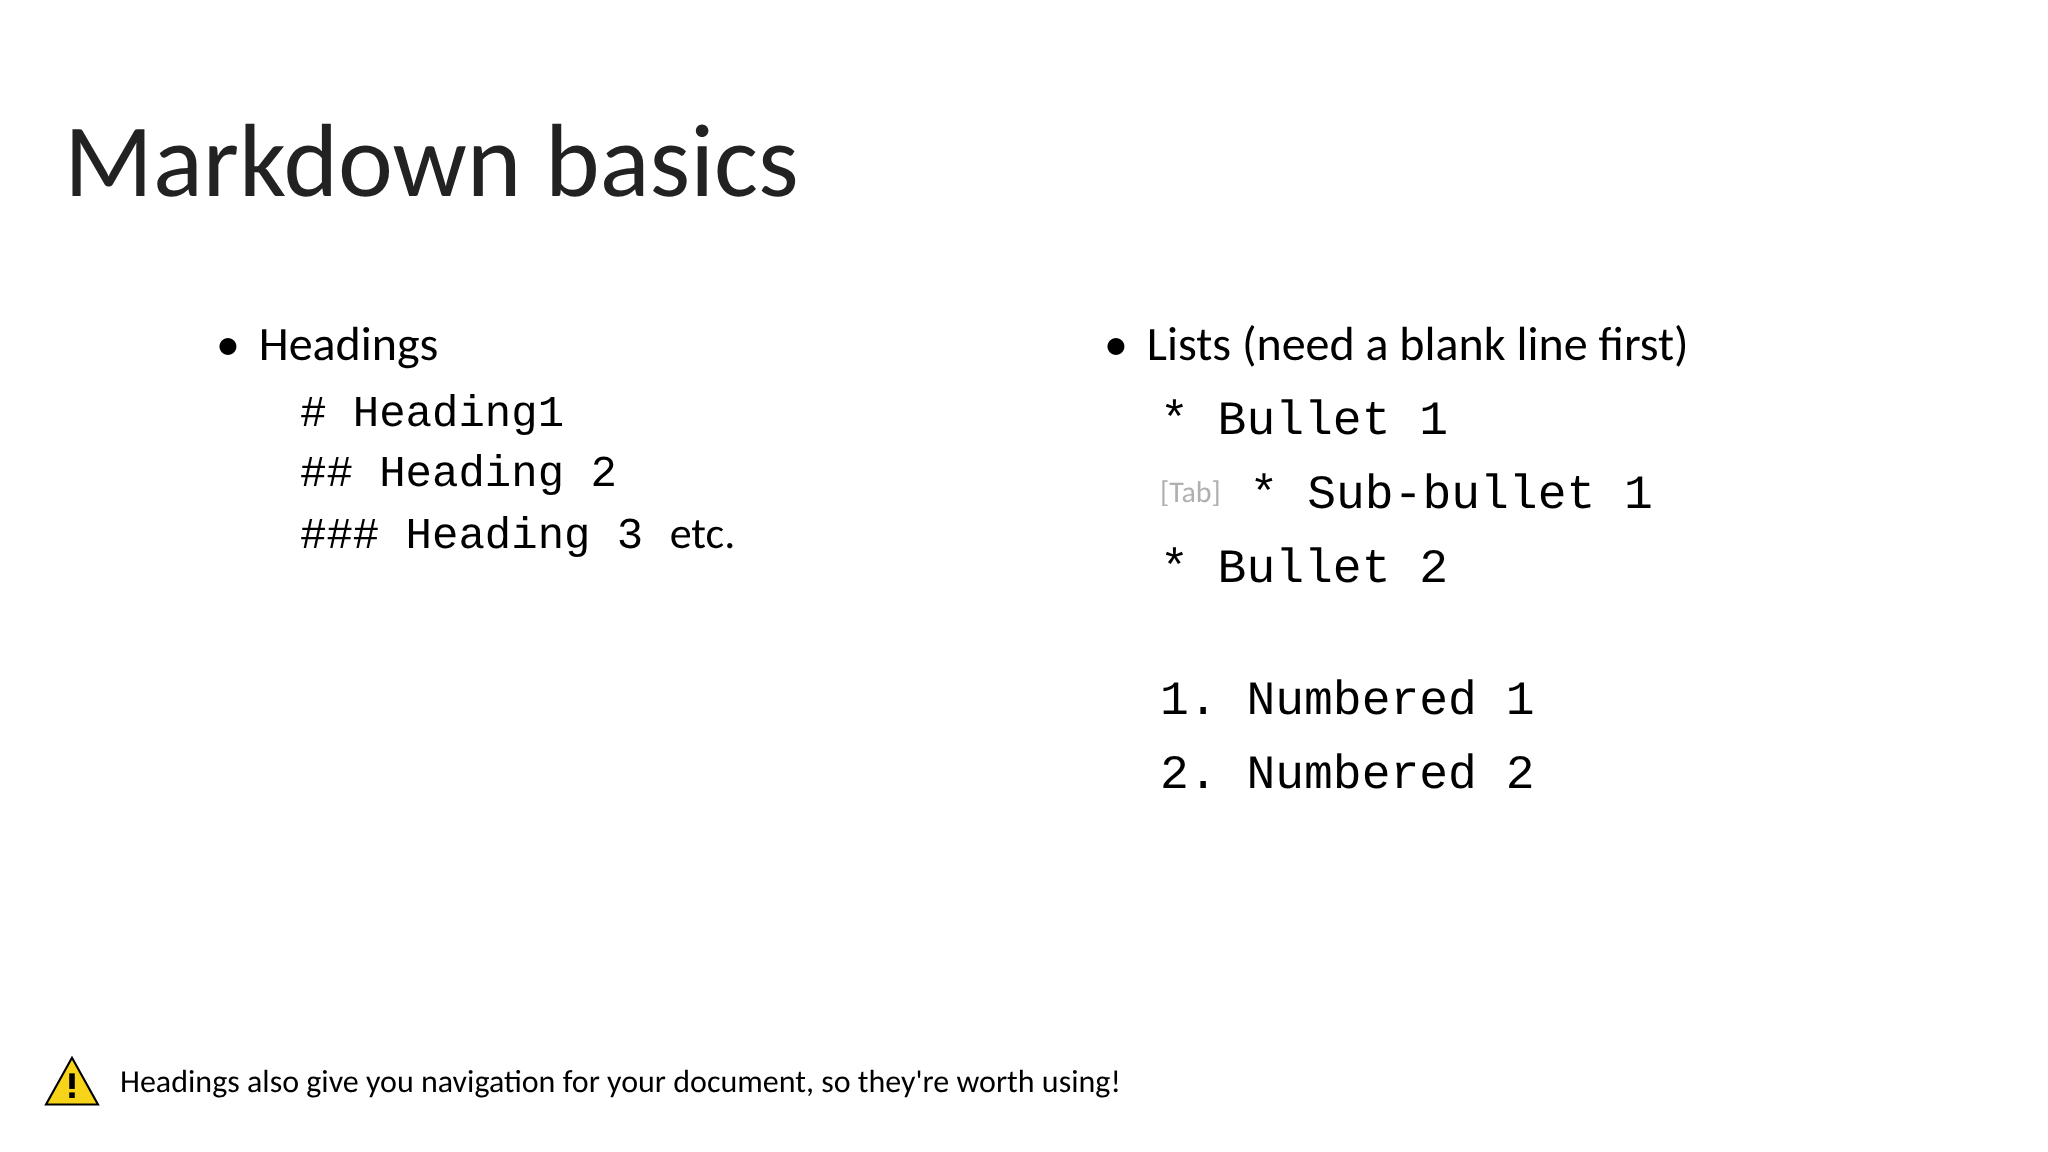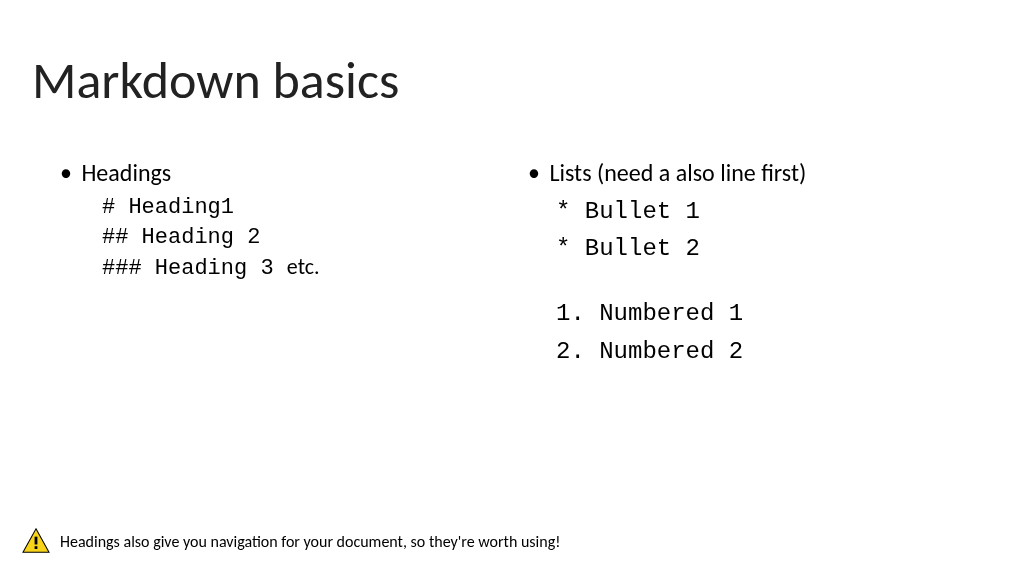--- a/index.html
+++ b/index.html
@@ -29,21 +29,21 @@
   .columns {
     position: absolute;
     top: 158px;
     left: 78px;
     right: 40px;
     display: flex;
   }
   .col {
     flex: 1;
   }
-  .col-left { padding-right: 20px; }
+  .col-left { padding-right: 20px; margin-left: 48px; }
   .col-right { padding-left: 10px; }
   .bullet-head {
     font-size: 24px;
     font-weight: 400;
     color: #000;
     margin-bottom: 6px;
   }
   .bullet-head::before {
     content: "• ";
     margin-left: -18px;
@@ -113,23 +113,24 @@
 
     <div class="col col-left">
       <div class="bullet-head">Headings</div>
       <div class="code-block"><span># Heading1</span>
 <span>## Heading 2</span>
 <span>### Heading 3 </span><span class="etc">etc.</span></div>
       <div class="gap"></div>
     </div>
 
     <div class="col col-right">
-      <div class="bullet-head">Lists (need a also line first)</div>
+      <div class="bullet-head">Lists (need a blank line first)</div>
       <div class="list-block">
         <div class="list-line">* Bullet 1</div>
+        <div class="list-line"><span class="tab-hint">[Tab]</span><span class="mono-inline"> * Sub-bullet 1</span></div>
         <div class="list-line">* Bullet 2</div>
         <div class="list-gap"></div>
         <div class="list-line">1. Numbered 1</div>
         <div class="list-line">2. Numbered 2</div>
       </div>
     </div>
 
   </div>
 
   <div class="footer">

